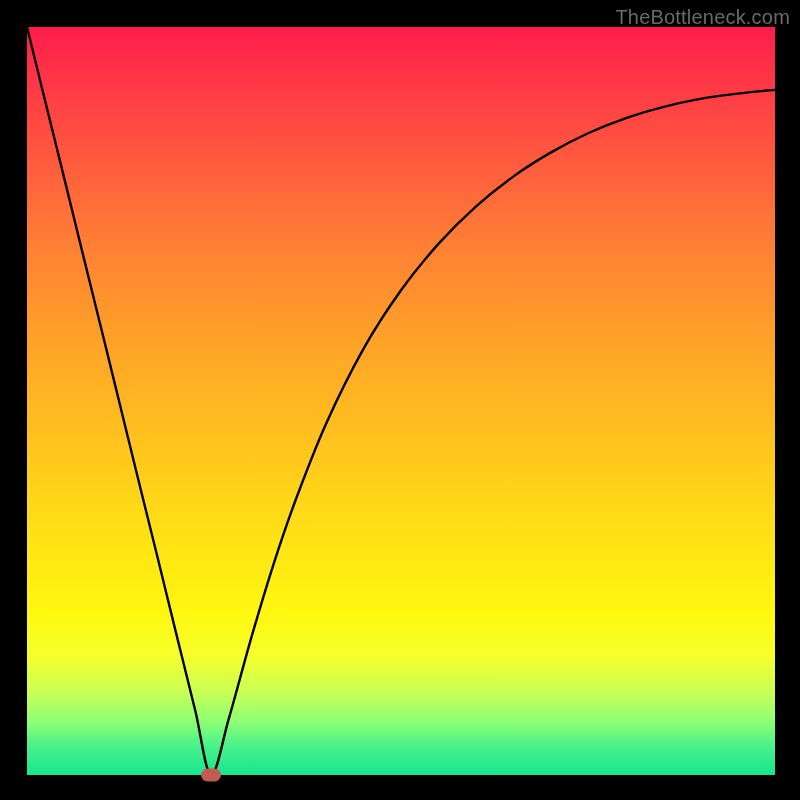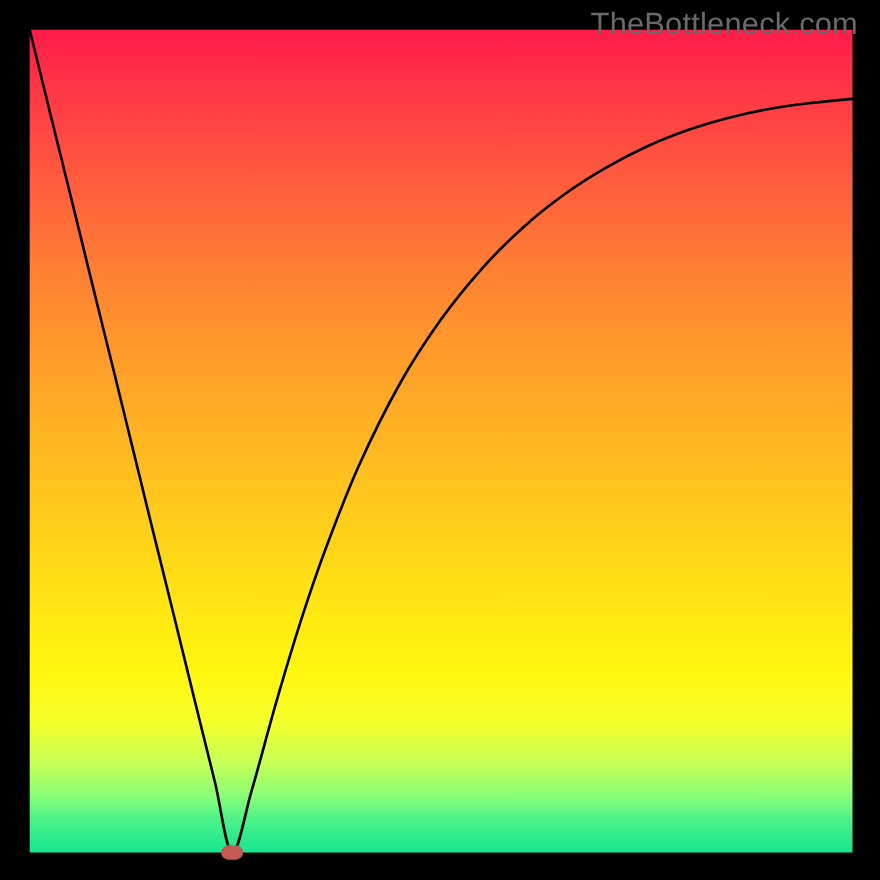--- a/index.html
+++ b/index.html
@@ -36,23 +36,23 @@
       #f6ff2a 84%,
       #c8ff56 89%,
       #8bff76 93%,
       #4cf28a 96%,
       #15e68f 100%
     );
   }
   .watermark {
     position: absolute;
     top: 6px;
-    right: 20px;
+    right: 10px;
     color: #6a6a6a;
-    font-size: 28px;
+    font-size: 20px;
     letter-spacing: 0.2px;
     font-weight: 400;
     z-index: 10;
   }
   svg.curve {
     position: absolute;
     left: 0;
     top: 0;
     width: 748px;
     height: 748px;

